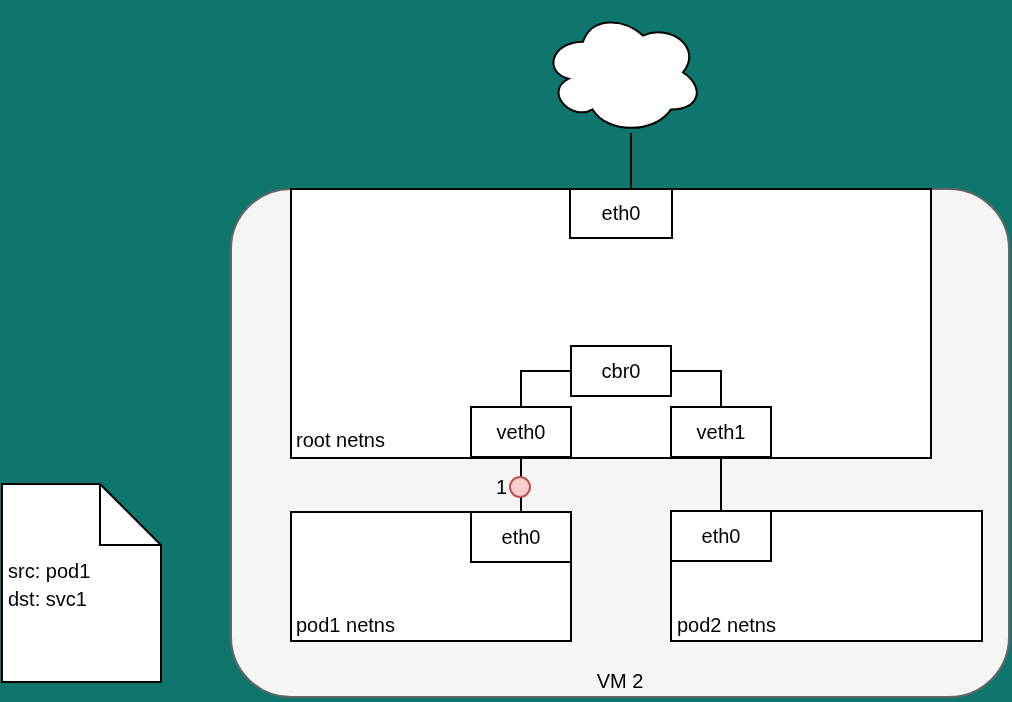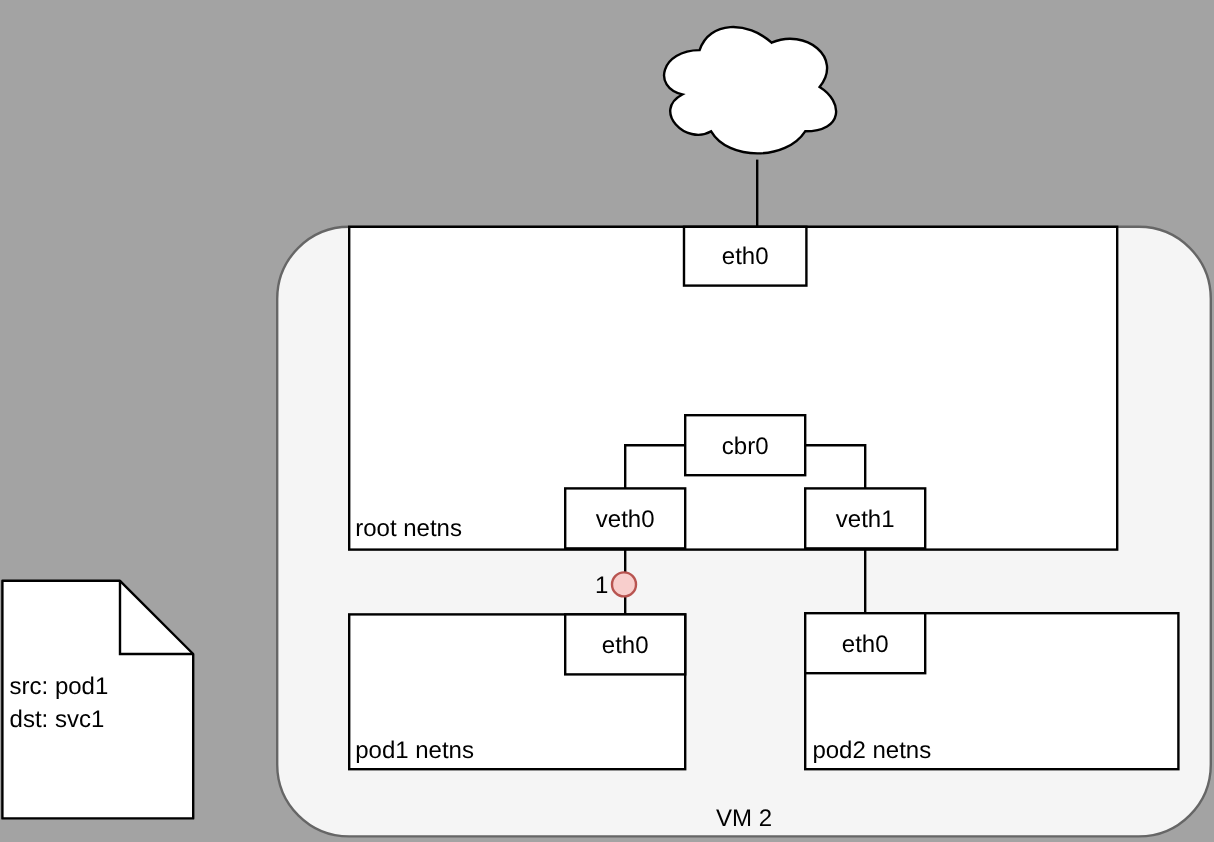--- a/index.html
+++ b/index.html
@@ -4,21 +4,21 @@
 <style>
   html, body {
     margin: 0;
     padding: 0;
     background: #ffffff;
   }
   .canvas {
     position: relative;
     width: 1012px;
     height: 702px;
-    background: #a3a3a3;
+    background: #0f766e;
     font-family: "Liberation Sans", sans-serif;
     overflow: hidden;
   }
   svg { display: block; }
   .vm-rect   { fill: #f5f5f5; stroke: #666666; stroke-width: 2; }
   .white-box { fill: #ffffff; stroke: #000000; stroke-width: 2; }
   .link      { fill: none;    stroke: #000000; stroke-width: 2; }
   .marker    { fill: #f8cecc; stroke: #b85450; stroke-width: 2; }
   .note-shape{ fill: #ffffff; stroke: #000000; stroke-width: 2; stroke-linejoin: round; }
   .lbl {

